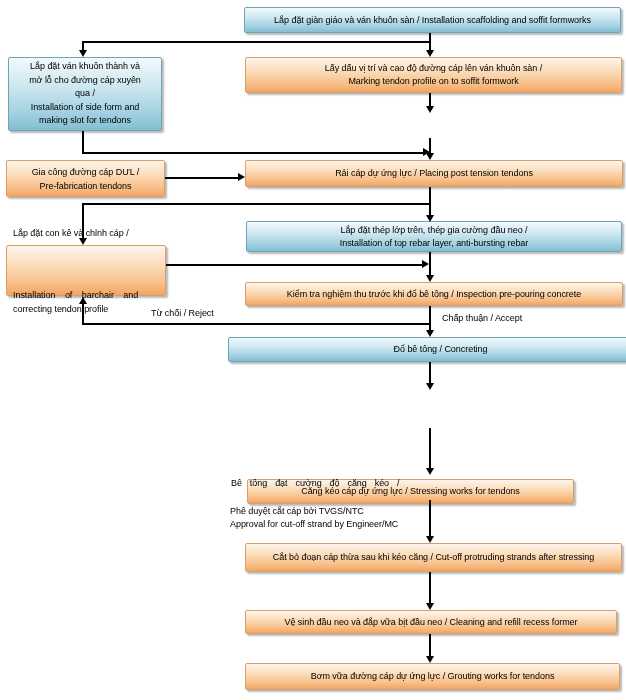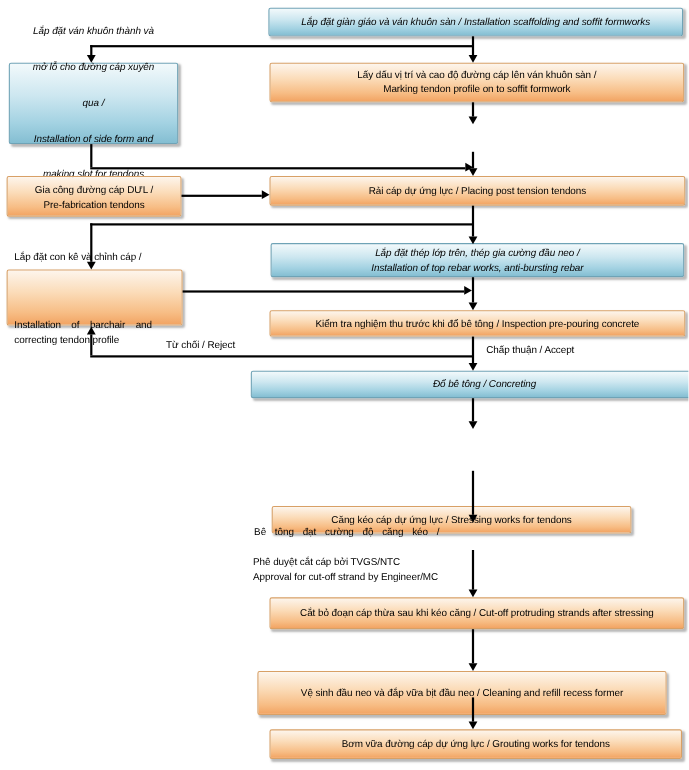--- a/index.html
+++ b/index.html
@@ -10,40 +10,39 @@
   }
   .box {
     position:absolute; box-sizing:border-box; border-radius:2px;
     display:flex; flex-direction:column; justify-content:center; align-items:center;
     text-align:center; line-height:13px;
     box-shadow:2px 2px 2px #b9b9b9;
   }
   .box.blue {
     background:linear-gradient(180deg,#f2f9fb 0%,#cde7f0 40%,#a3d2e2 75%,#84bed2 100%);
     border:1px solid #6fa3b6;
-    font-style:italic;
   }
   .box.orange {
     background:linear-gradient(180deg,#fdf5ec 0%,#fbdcb9 40%,#f7bd85 78%,#f2a463 100%);
     border:1px solid #d8a066;
   }
   .box.leftalign { align-items:flex-start; text-align:left; padding-left:6px; padding-right:4px; }
   .ln { white-space:nowrap; }
   .jst { word-spacing:7px;margin-top:48px; }
   .vline,.hline { position:absolute; background:#000; }
   .vline { width:1.5px; }
   .hline { height:1.5px; }
   .ah { position:absolute; width:0; height:0; }
   .ah.down  { border-left:4px solid transparent; border-right:4px solid transparent; border-top:7px solid #000; }
   .ah.up    { border-left:4px solid transparent; border-right:4px solid transparent; border-bottom:7px solid #000; }
   .ah.right { border-top:4px solid transparent; border-bottom:4px solid transparent; border-left:7px solid #000; }
   .lbl { position:absolute; white-space:nowrap; line-height:13px; }
   .lbl .jst2 { word-spacing:5.5px;margin-top:44px; }
   .lh14 { line-height:14px; }
-  .lh135 { line-height:13.5px;gap:19px; }
+  .lh135 { line-height:13.5px; }
 </style>
 </head>
 <body>
 
 <div class="canvas">
 
   <div class="box blue" style="left:244px;top:7px;width:377px;height:26px">
     <div class="ln">Lắp đặt giàn giáo và ván khuôn sàn / Installation scaffolding and soffit formworks</div>
   </div>
 
@@ -65,47 +64,47 @@
     <div class="ln">Gia công đường cáp DƯL /</div>
     <div class="ln">Pre-fabrication tendons</div>
   </div>
 
   <div class="box orange" style="left:245px;top:160px;width:378px;height:27px">
     <div class="ln">Rải cáp dự ứng lực / Placing post tension tendons</div>
   </div>
 
   <div class="box blue" style="left:246px;top:221px;width:376px;height:31px">
     <div class="ln">Lắp đặt thép lớp trên, thép gia cường đầu neo /</div>
-    <div class="ln">Installation of top rebar works, anti-bursting rebar</div>
+    <div class="ln">Installation of top rebar layer, anti-bursting rebar</div>
   </div>
 
   <div class="box orange leftalign lh14" style="left:6px;top:245px;width:160px;height:51px">
     <div class="ln">Lắp đặt con kê và chỉnh cáp /</div>
     <div class="ln jst">Installation of barchair and</div>
     <div class="ln">correcting tendon profile</div>
   </div>
 
   <div class="box orange" style="left:245px;top:282px;width:378px;height:24px">
     <div class="ln">Kiểm tra nghiệm thu trước khi đổ bê tông / Inspection pre-pouring concrete</div>
   </div>
 
   <div class="box blue" style="left:228px;top:337px;width:425px;height:25px">
     <div class="ln">Đổ bê tông / Concreting</div>
   </div>
 
 
-  <div class="box orange" style="left:247px;top:460px;width:327px;height:25px">
+  <div class="box orange" style="left:247px;top:479px;width:327px;height:25px">
     <div class="ln">Căng kéo cáp dự ứng lực / Stressing works for tendons</div>
   </div>
 
   <div class="box orange" style="left:245px;top:543px;width:377px;height:29px">
     <div class="ln">Cắt bỏ đoạn cáp thừa sau khi kéo căng / Cut-off protruding strands after stressing</div>
   </div>
 
-  <div class="box orange" style="left:234px;top:610px;width:372px;height:40px">
+  <div class="box orange" style="left:245px;top:610px;width:372px;height:24px">
     <div class="ln">Vệ sinh đầu neo và đắp vữa bịt đầu neo / Cleaning and refill recess former</div>
   </div>
 
   <div class="box orange" style="left:245px;top:663px;width:375px;height:27px">
     <div class="ln">Bơm vữa đường cáp dự ứng lực / Grouting works for tendons</div>
   </div>
 
   <div class="vline" style="left:429px;top:33px;height:17px"></div>
   <div class="ah down" style="left:426px;top:50px"></div>
 

